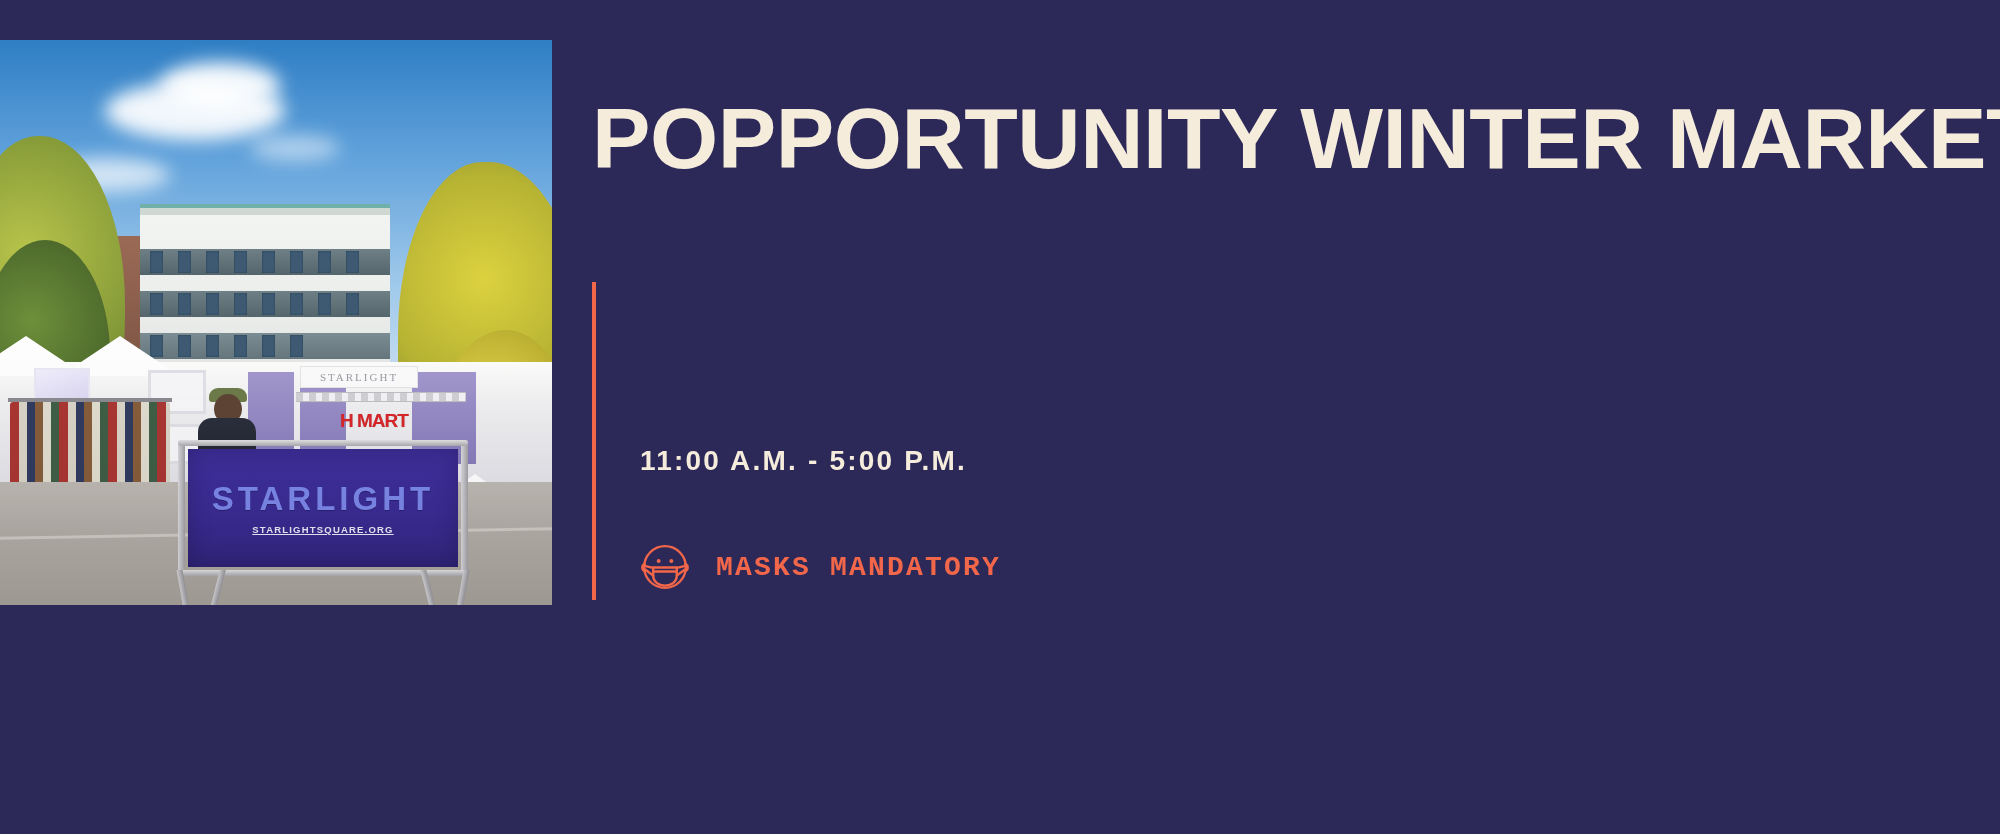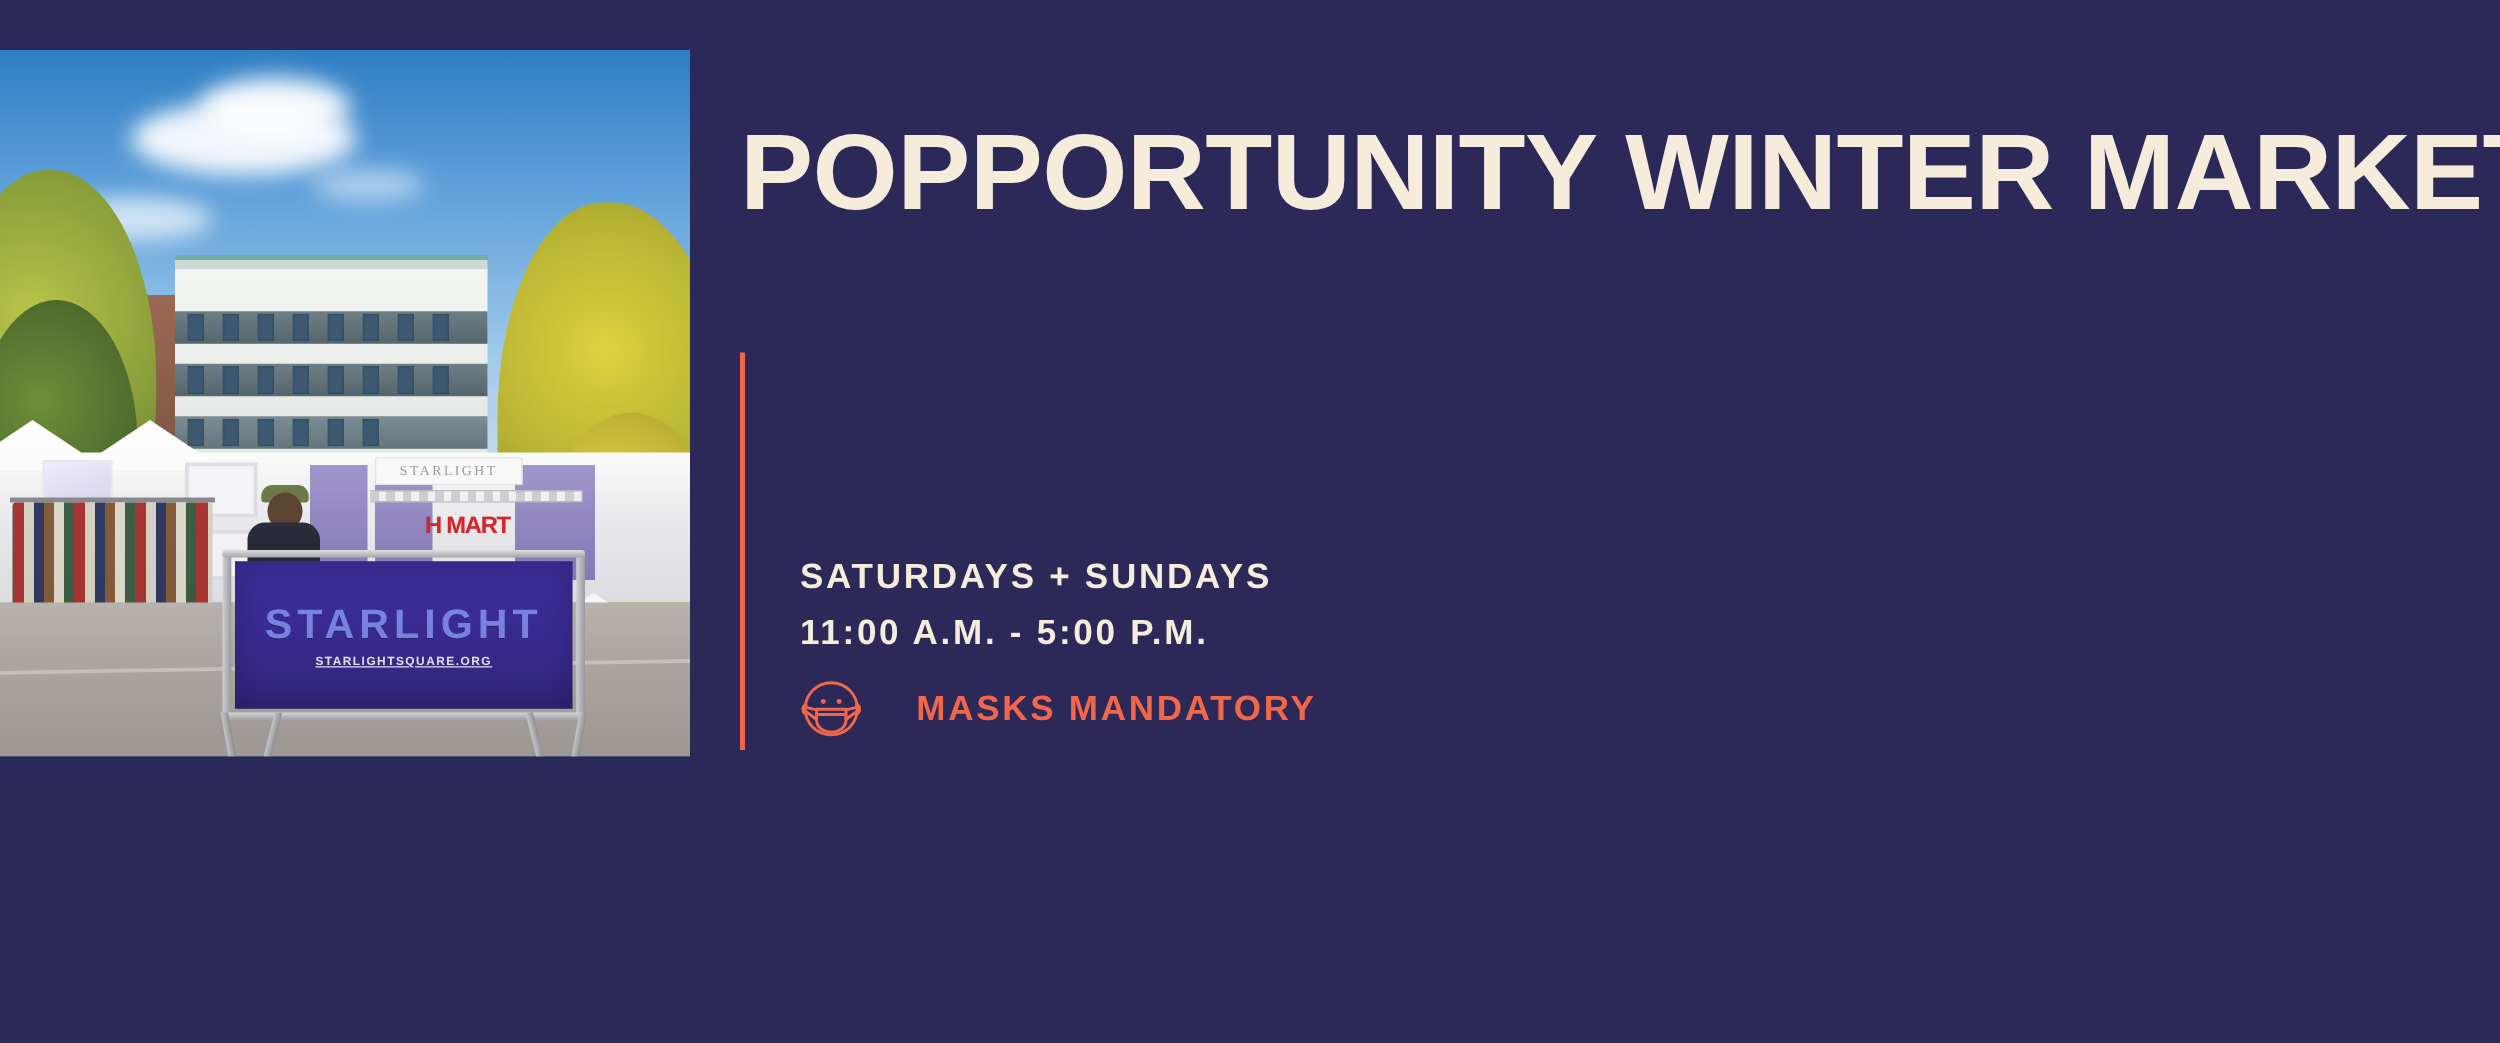--- a/index.html
+++ b/index.html
@@ -261,21 +261,21 @@
     color:#f5ecdc;
     font-size:28px;
     font-weight:bold;
     letter-spacing:2.2px;
     line-height:1.62;
   }
 
   .masks {
     position:absolute;
     left:44px; top:538px;
-    display:flex; align-items:center; gap:39px;
+    display:flex; align-items:center; gap:22px;font-family:Liberation Mono, monospace;
   }
   .mask-icon { width:58px; height:58px; display:block; }
   .masks-label {
     color:#f2664a;
     font-size:28px;
     font-weight:bold;
     letter-spacing:2.2px;
   }
 </style>
 </head>
@@ -381,21 +381,20 @@
   <div class="content">
 
     <h1 class="headline">POPPORTUNITY WINTER MARKET</h1>
 
     <div class="rule"></div>
 
     <div class="subhead">
     </div>
 
     <div class="schedule">
-      <div>SATURDAYS + SUNDAYS</div>
       <div>11:00 A.M. - 5:00 P.M.</div>
     </div>
 
     <div class="masks">
       <span>
         <svg class="mask-icon" viewBox="0 0 64 64" fill="none" stroke="#f2664a" stroke-width="2.6" stroke-linecap="round" stroke-linejoin="round">
 
           <circle cx="32" cy="32" r="23"></circle>
 
           <path d="M9.8 28.5 C6 29.5 6 35.5 9.8 36.5"></path>

